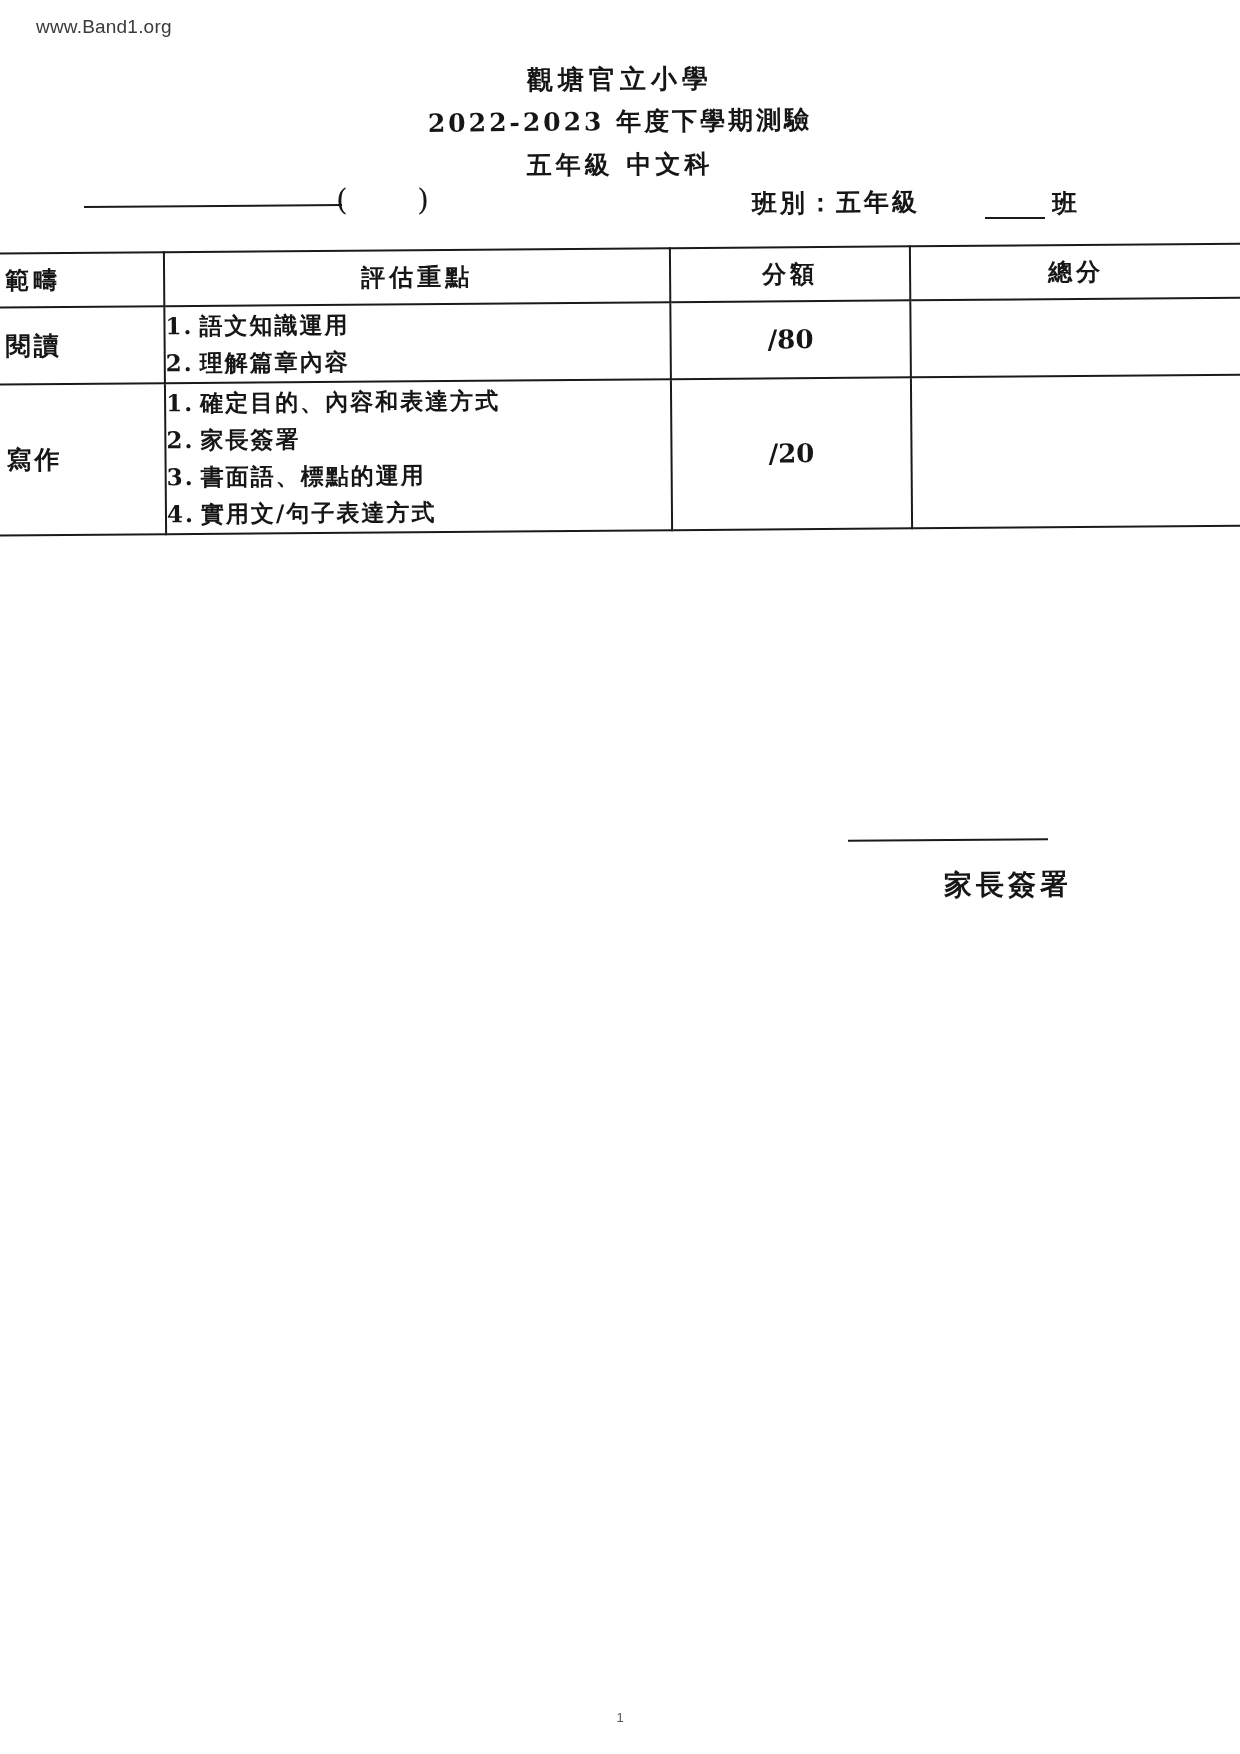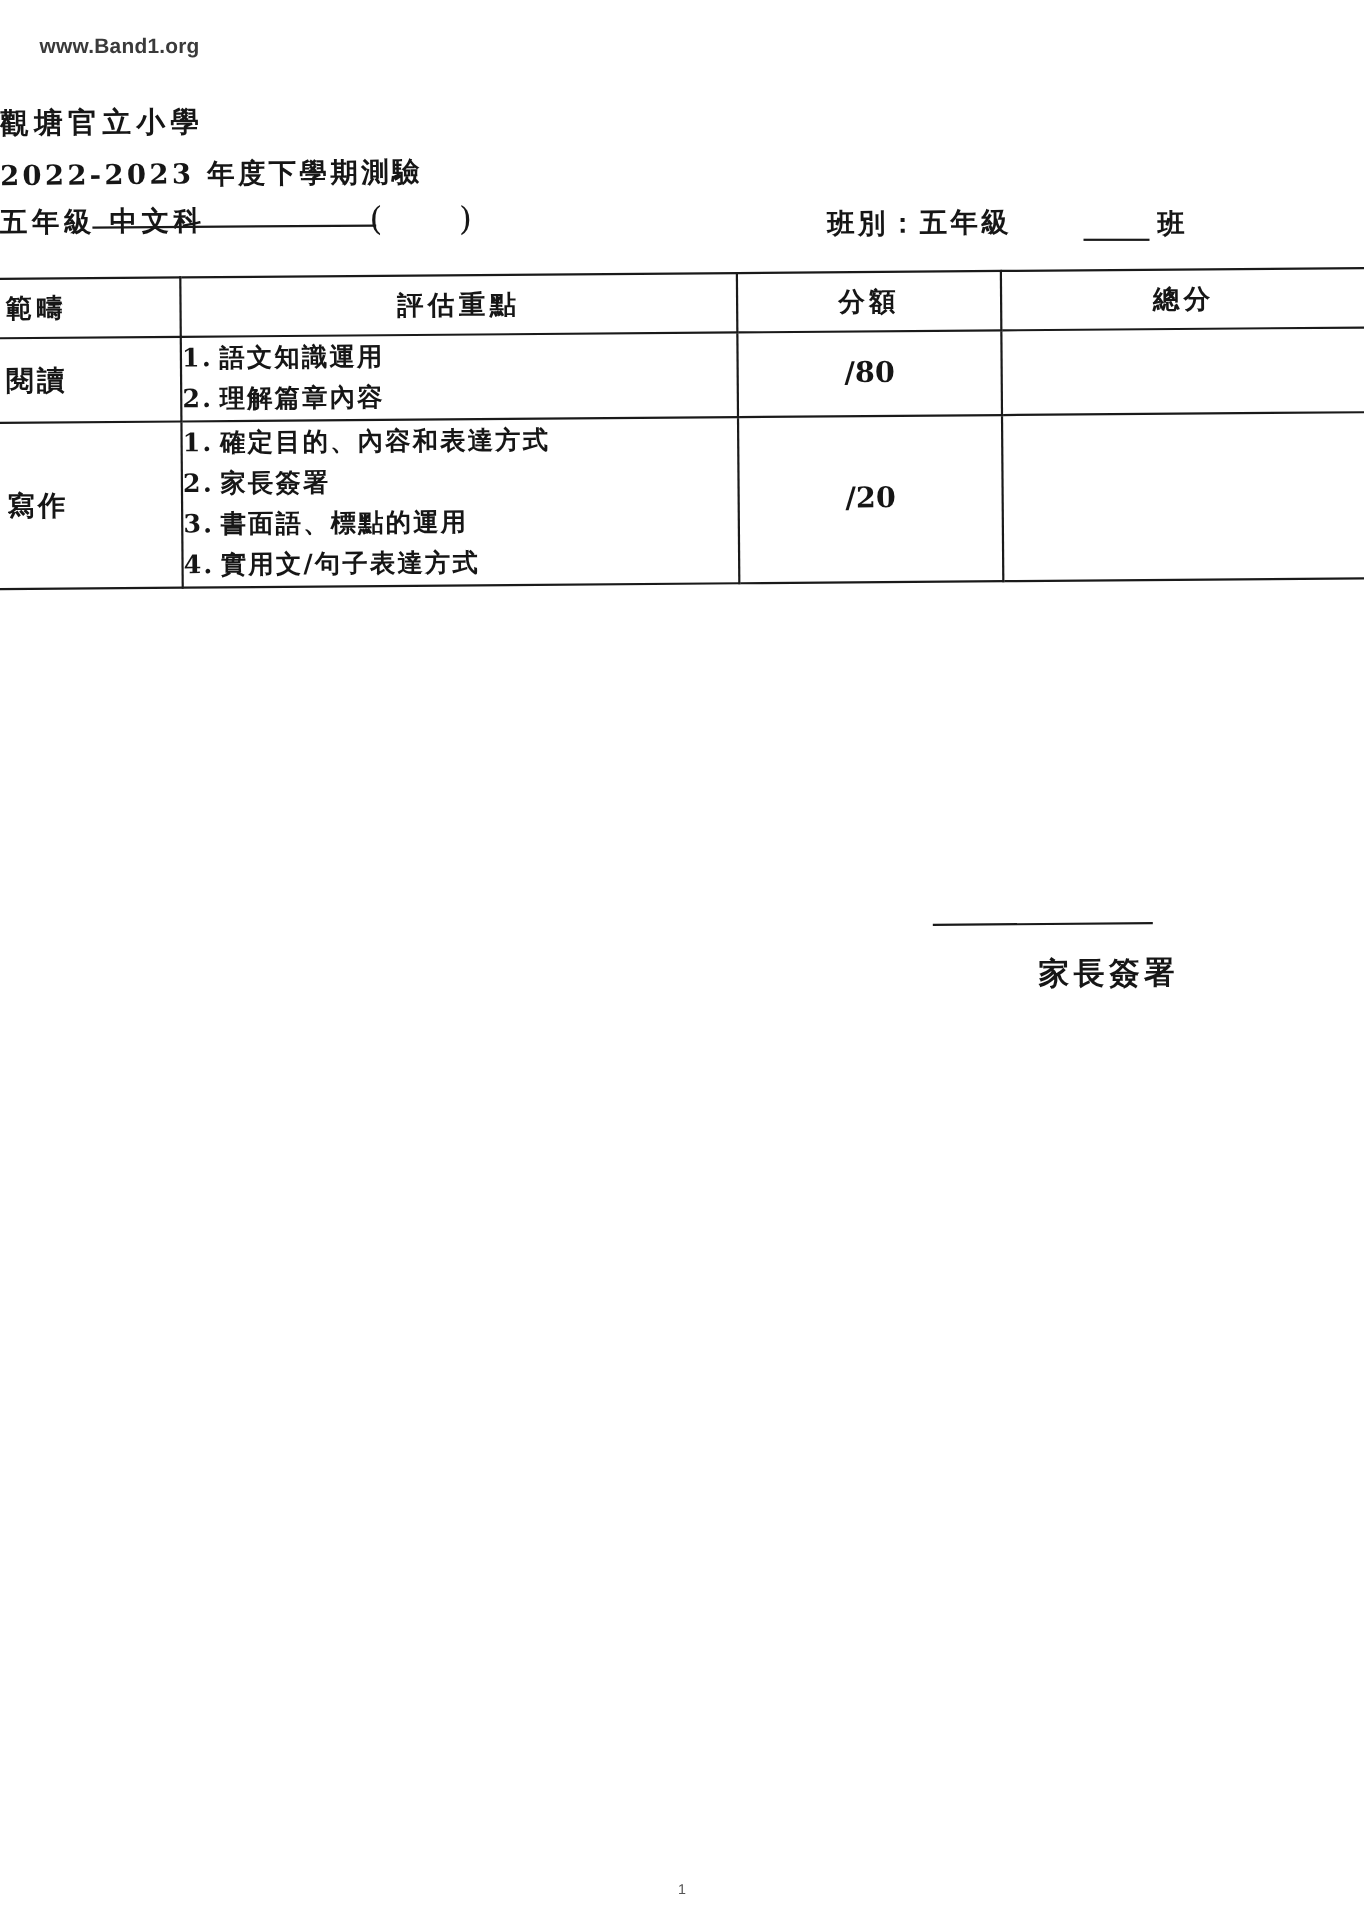--- a/index.html
+++ b/index.html
@@ -12,35 +12,34 @@
     background: #ffffff;
     font-family: "Liberation Serif", serif;
     color: #111111;
     position: relative;
     overflow: hidden;
   }
 
   .watermark {
     position: absolute;
     left: 36px;
-    top: 32px;
+    top: 16px;
     font-family: "Liberation Sans", sans-serif;
     font-size: 19px;
     color: #3a3a3a;
     letter-spacing: 0.2px;
-    font-weight: bold;
   }
 
   
   .doc-header {
     position: absolute;
     left: 0;
     top: 62px;
     width: 1240px;
-    margin-top: 32px;
+    text-align: center;
   }
   .school-name {
     font-family: "DejaVu Serif", serif;
     font-size: 26px;
     letter-spacing: 5px;
     color: #161616;
     transform: rotate(-0.5deg);
     display: inline-block;
     font-weight: 600;
   }

